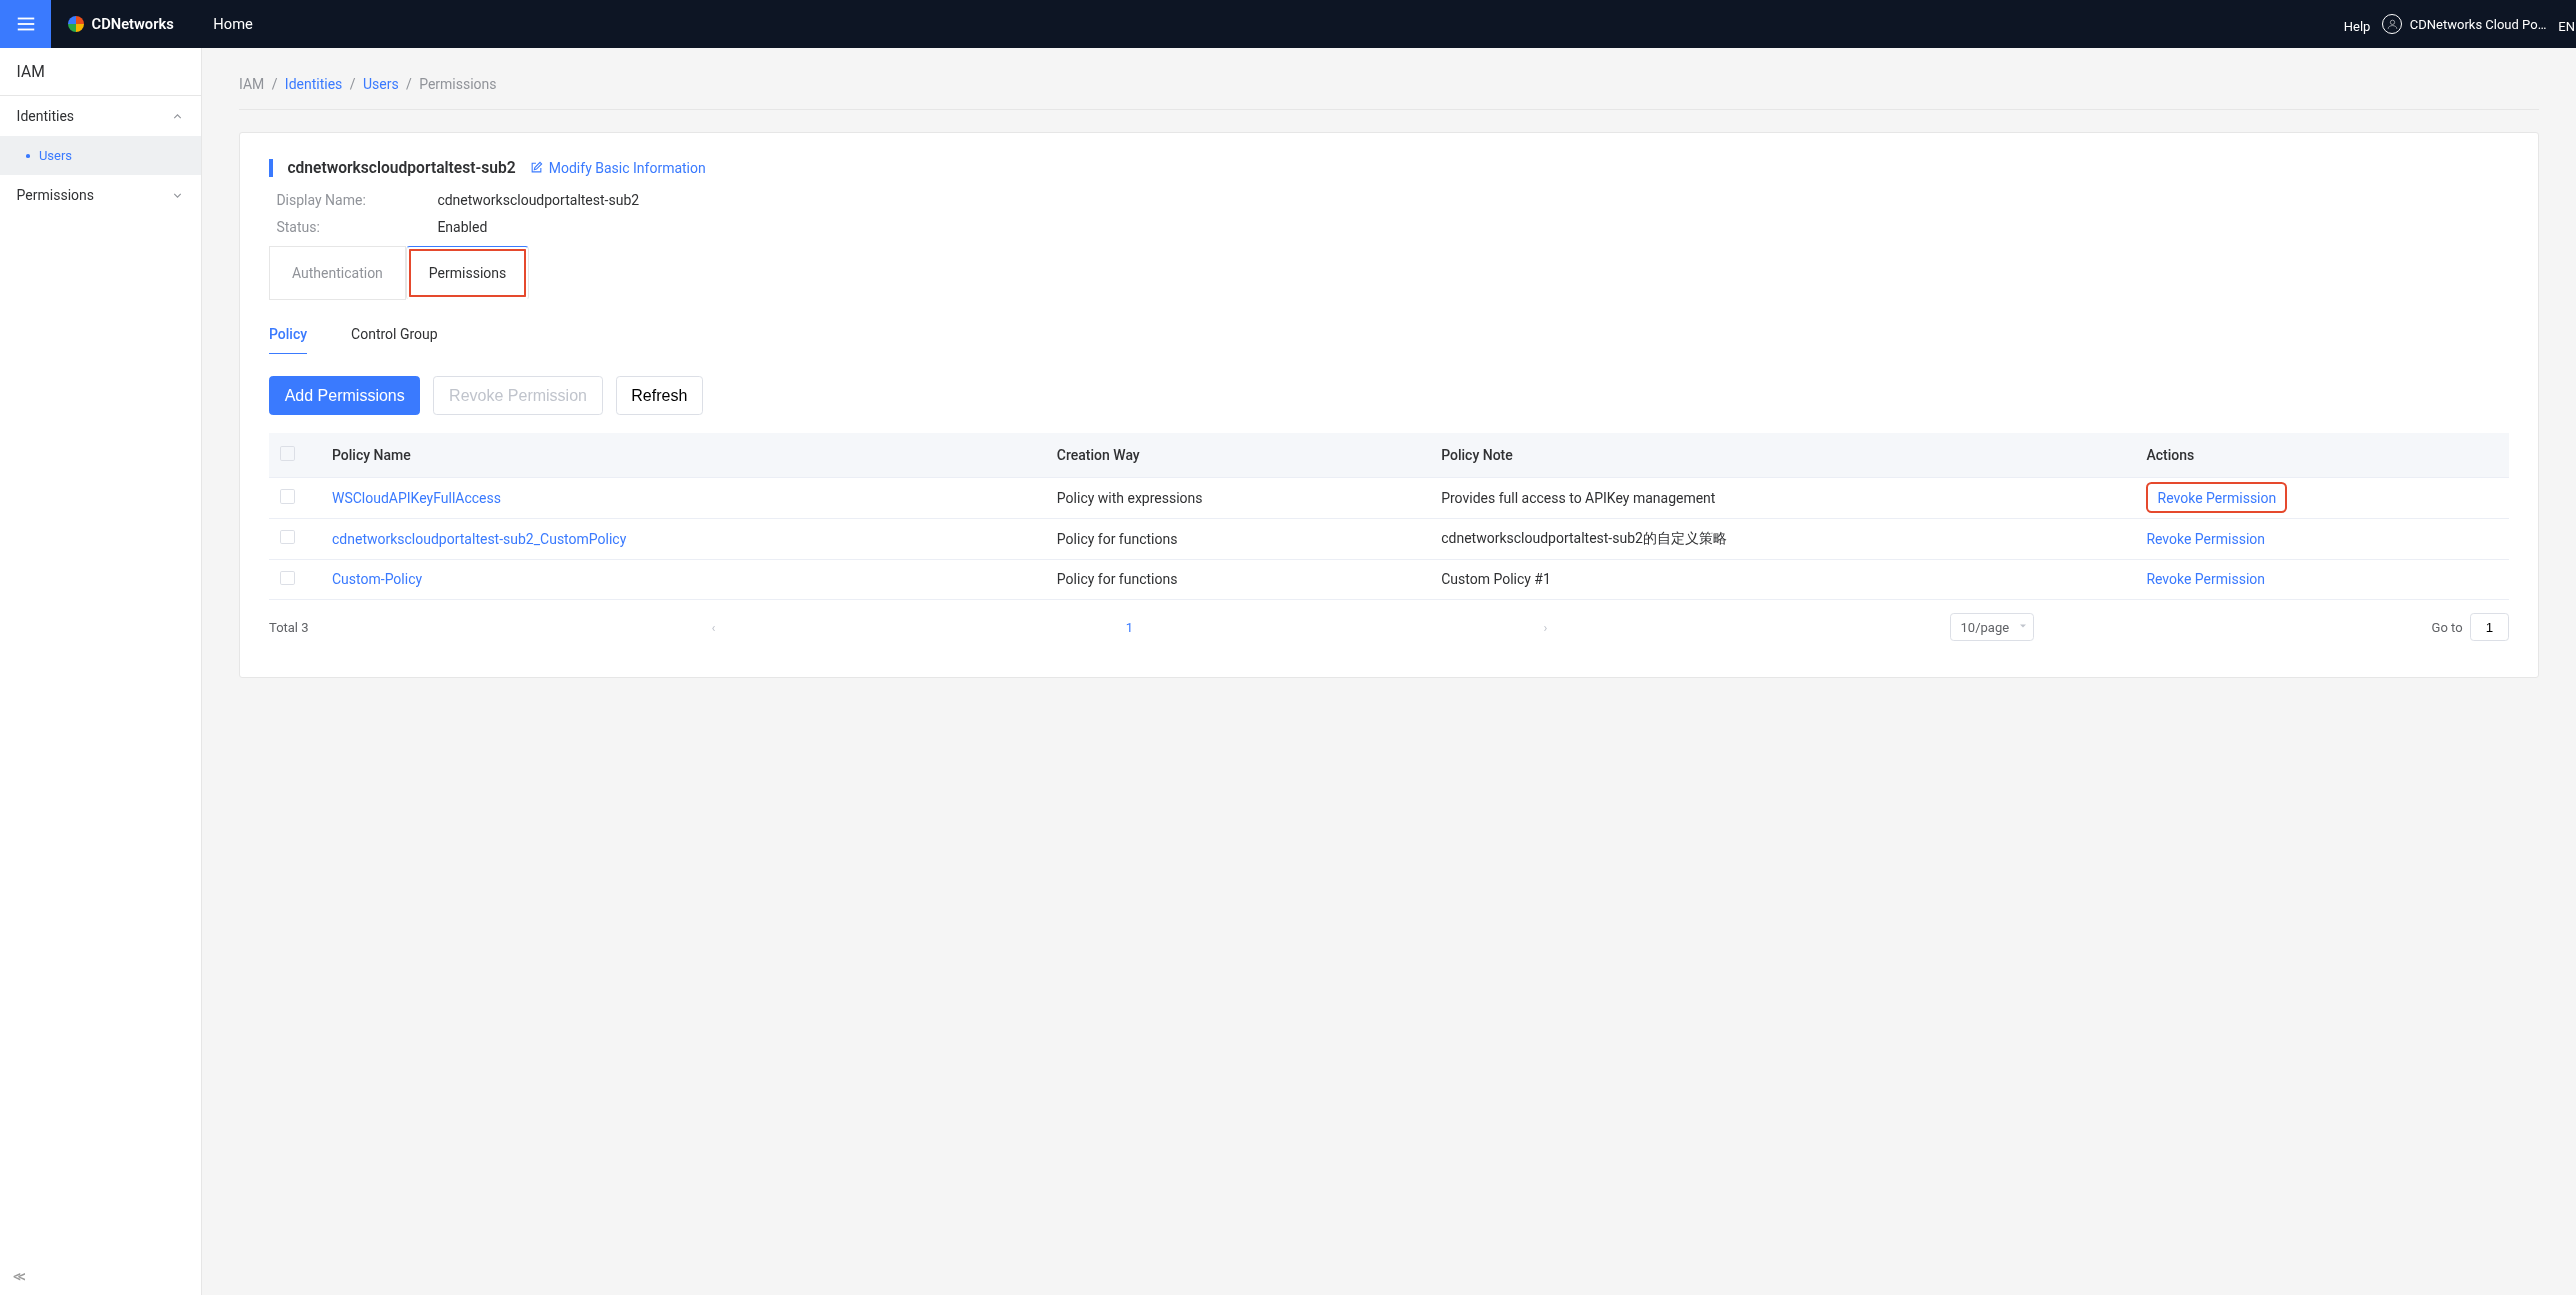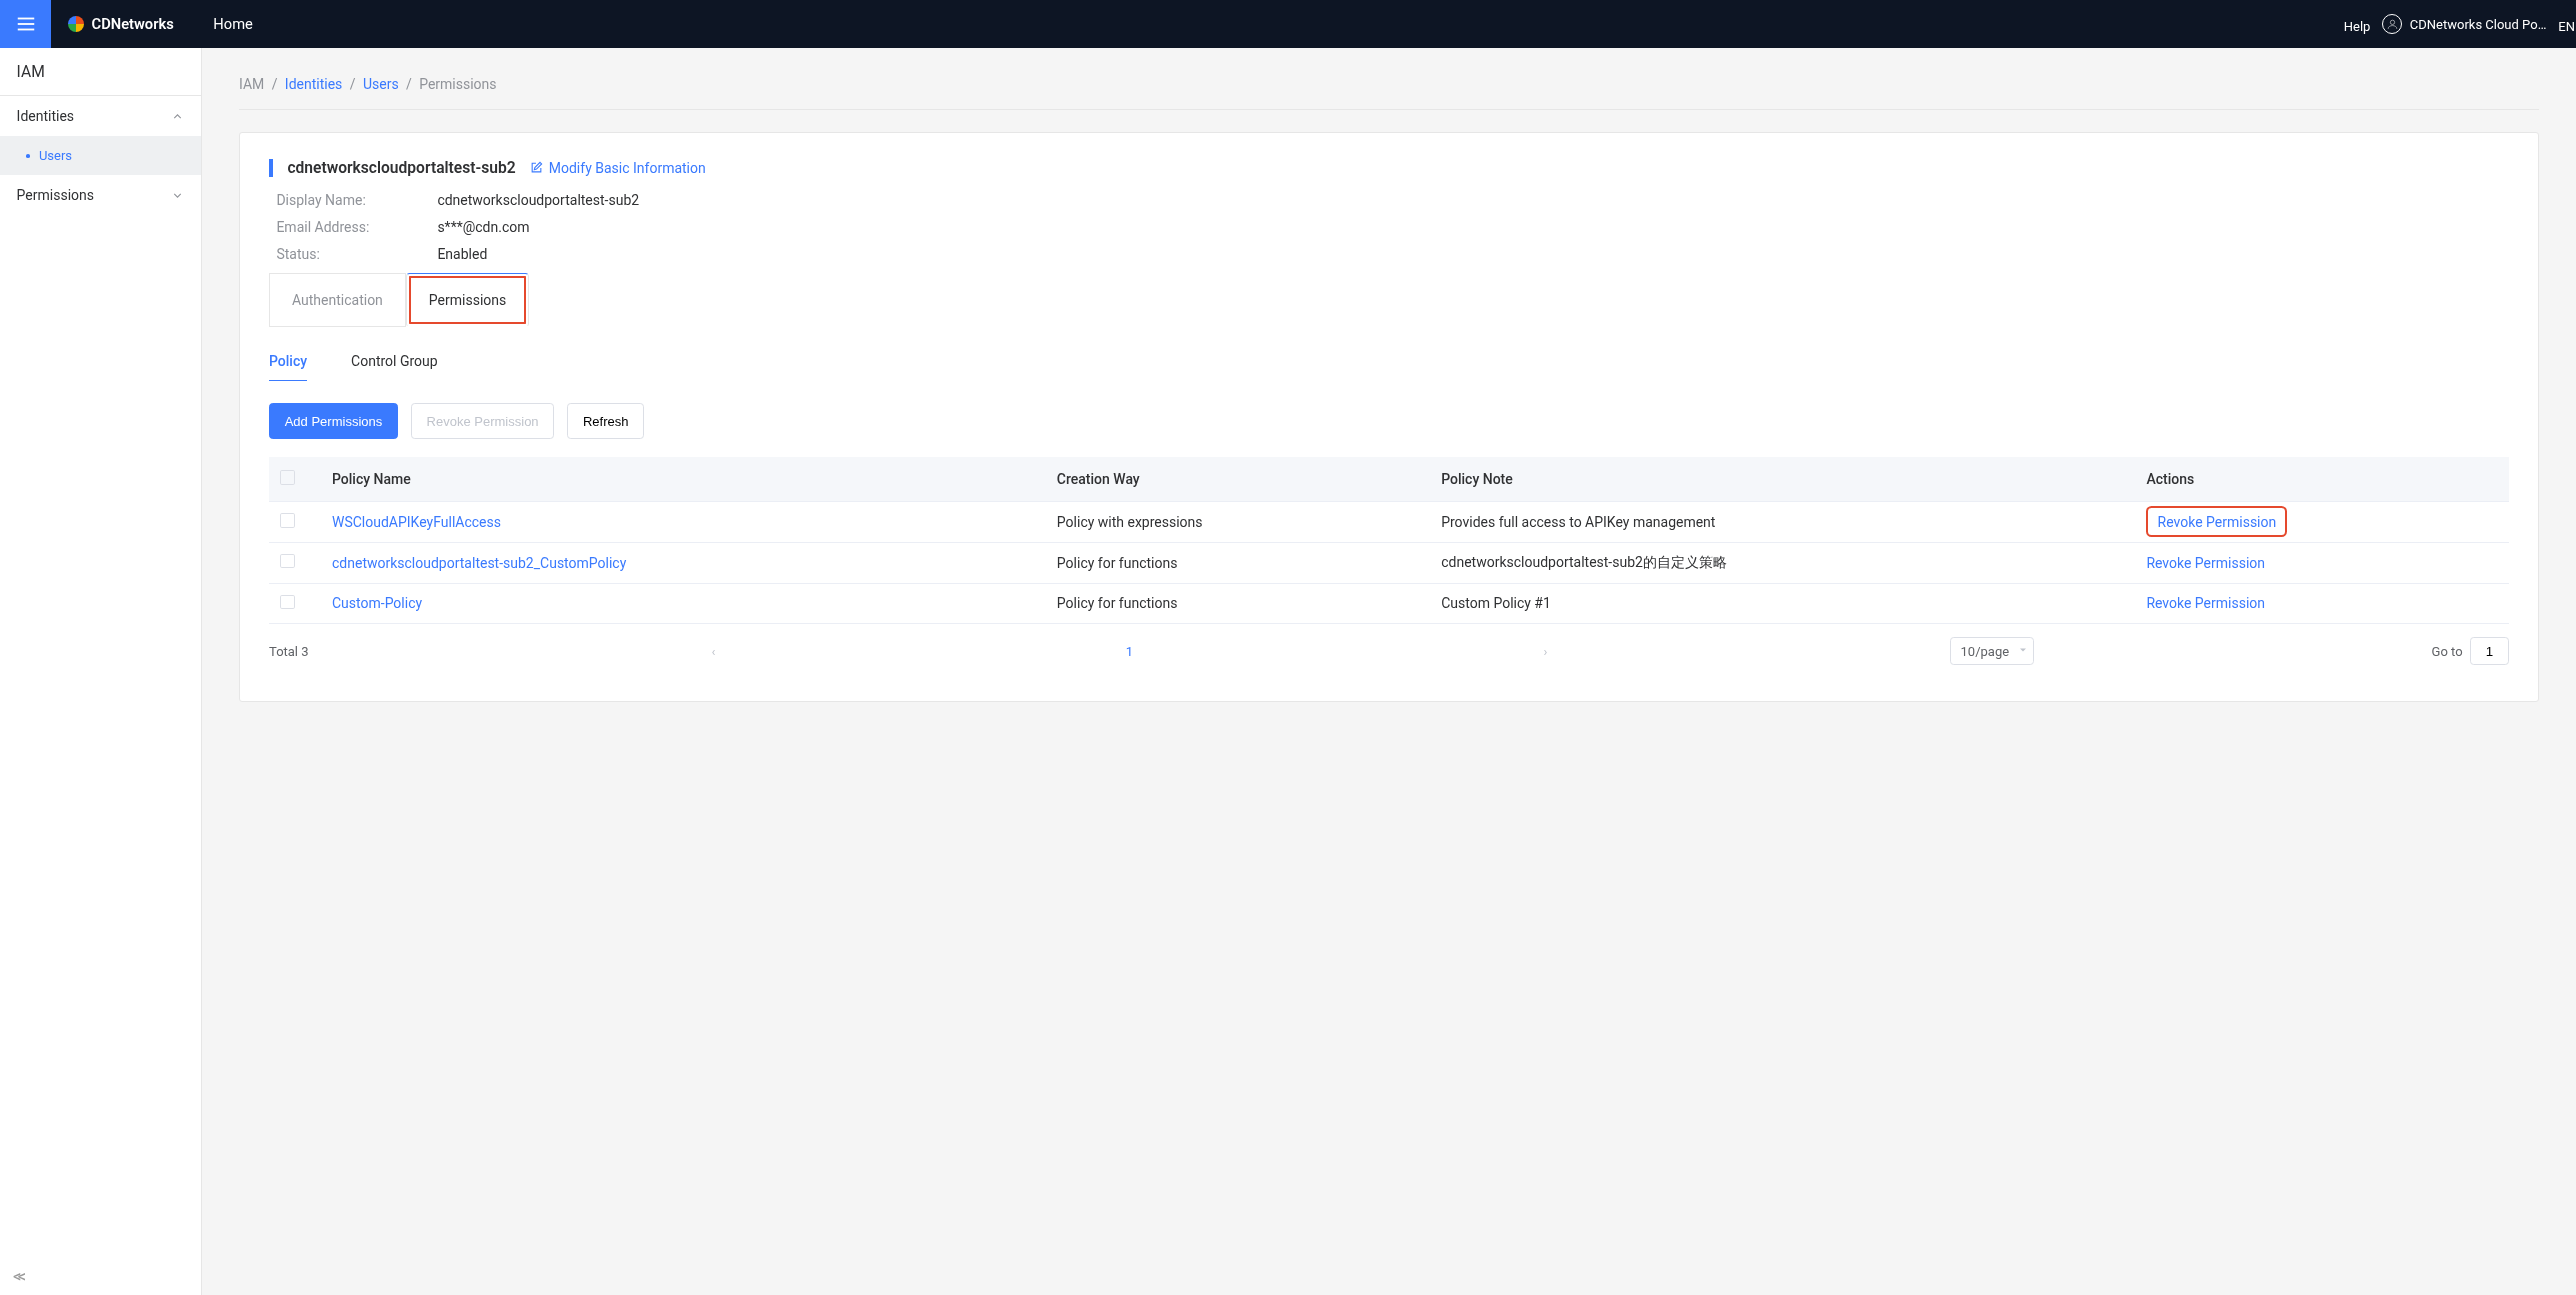--- a/index.html
+++ b/index.html
@@ -164,21 +164,21 @@
     gap: 44px;
     margin: 26px 0 22px 0;
     font-size:14px;
   }
   .tab2 { padding-bottom: 11px; cursor:pointer; color:#303133;}
   .tab2.active { color:#3a7afe; border-bottom:1.8px solid #3a7afe; font-weight:500;}
   .btn-row { display:flex; gap:13px; margin-bottom: 18.4px;}
   .btn {
     padding: 9.2px 14.7px;
     border-radius:3.7px;
-    font-size:13px;
+    font-size:16px;
     cursor:pointer;
     border:0.9px solid #dcdfe6;
     background:#fff;
   }
   .btn.primary { background:#3a7afe; color:#fff; border-color:#3a7afe; }
   .btn.disabled { color:#c0c4cc; cursor:not-allowed;}
   table {
     width:100%;
     border-collapse:collapse;
     font-size:14px;
@@ -312,24 +312,20 @@
               <path d="M11 4H4v16h16v-7"></path>
               <path d="M18.5 2.5l3 3L12 15l-4 1 1-4z"></path>
             </svg>
           <span>Modify Basic Information</span>
         </span>
       </div>
 
       <div class="kv-row">
         <span class="kv-key">Display Name:</span>
         <span class="kv-val">cdnetworkscloudportaltest-sub2</span>
-      </div>
-      <div class="kv-row">
-        <span class="kv-key">Email Address:</span>
-        <span class="kv-val">s***@cdn.com</span>
       </div>
       <div class="kv-row">
         <span class="kv-key">Status:</span>
         <span class="kv-val">Enabled</span>
       </div>
 
       <div class="tabs1">
         <div class="tab1">Authentication</div>
         <div class="tab1 active highlight-box">Permissions</div>
       </div>

